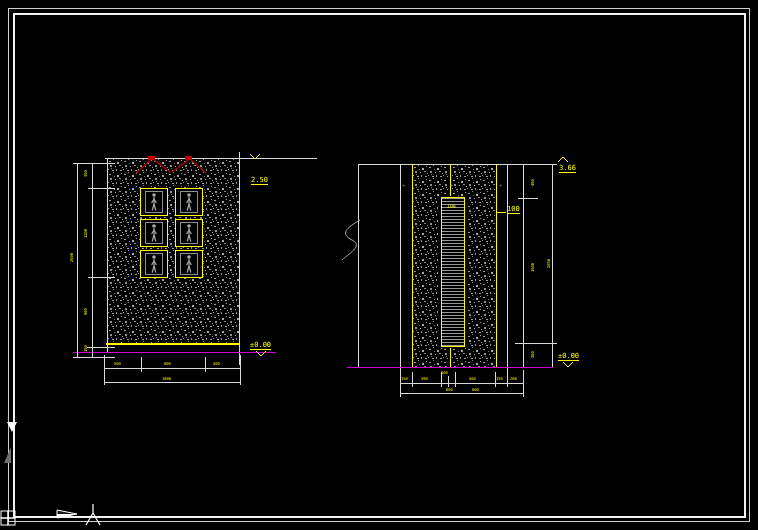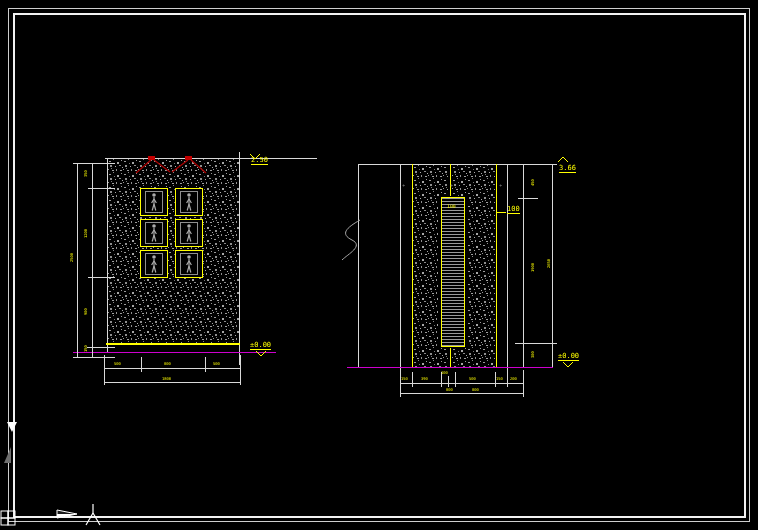--- a/index.html
+++ b/index.html
@@ -158,21 +158,21 @@
               <line x1="5" y1="12" x2="3.2" y2="18.5"></line>
             <line x1="5" y1="12" x2="6.8" y2="18.5"></line>
           </g>
         </svg>
       </div>
     </div>
 
     <svg class="abs" style="left:249px;top:153px" width="12" height="7">
       <polyline points="1,1 6,6 11,1" fill="none" stroke="#ffff00" stroke-width="1"></polyline>
     </svg>
-    <div class="lvl" style="left:251px;top:156px">2.50</div>
+    <div class="lvl" style="left:251px;top:176px">2.50</div>
     <div class="lvl" style="left:250px;top:341px">±0.00</div>
     <svg class="abs" style="left:255px;top:350px" width="12" height="8">
       <polyline points="1,1 6,6 11,1" fill="none" stroke="#ffff00" stroke-width="1"></polyline>
     </svg>
 
     <div class="vl" style="left:77px;top:163px;height:195px"></div>
     <div class="vl" style="left:92px;top:163px;height:195px"></div>
     <div class="hl" style="left:73px;top:163px;width:42px"></div>
     <div class="hl" style="left:73px;top:357px;width:42px"></div>
     <div class="hl" style="left:88px;top:188px;width:27px"></div>

